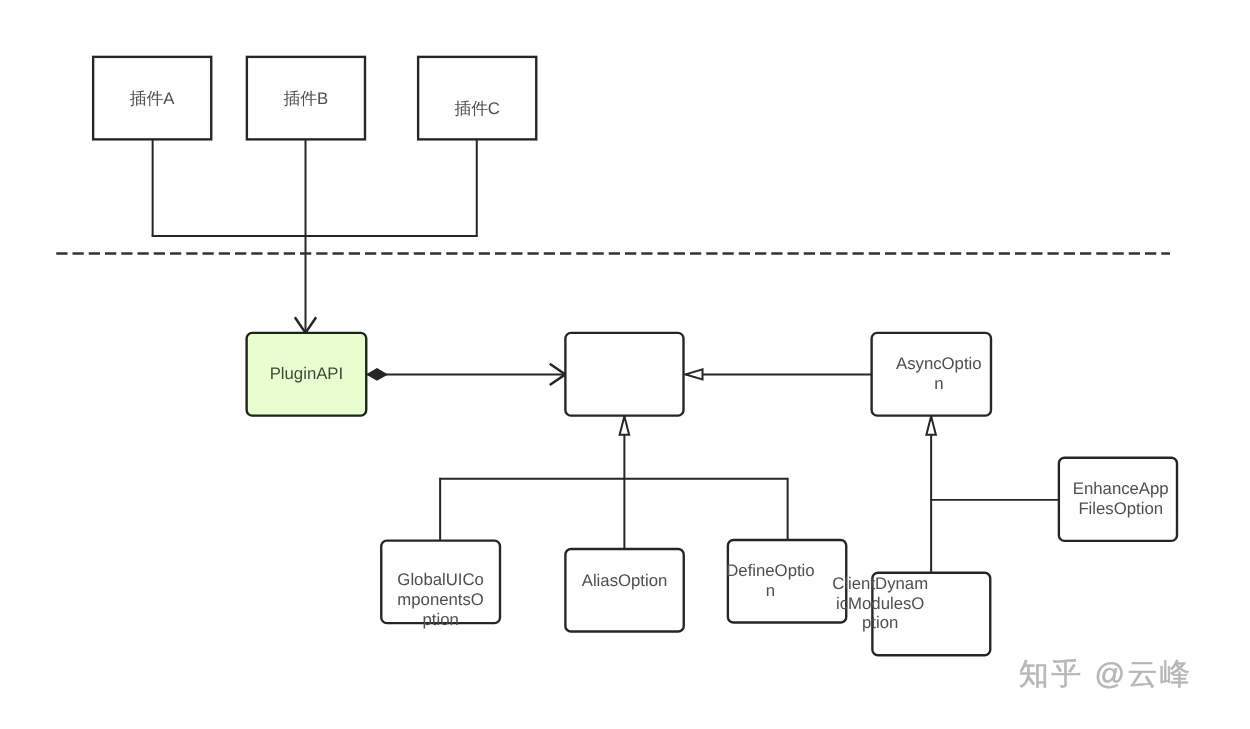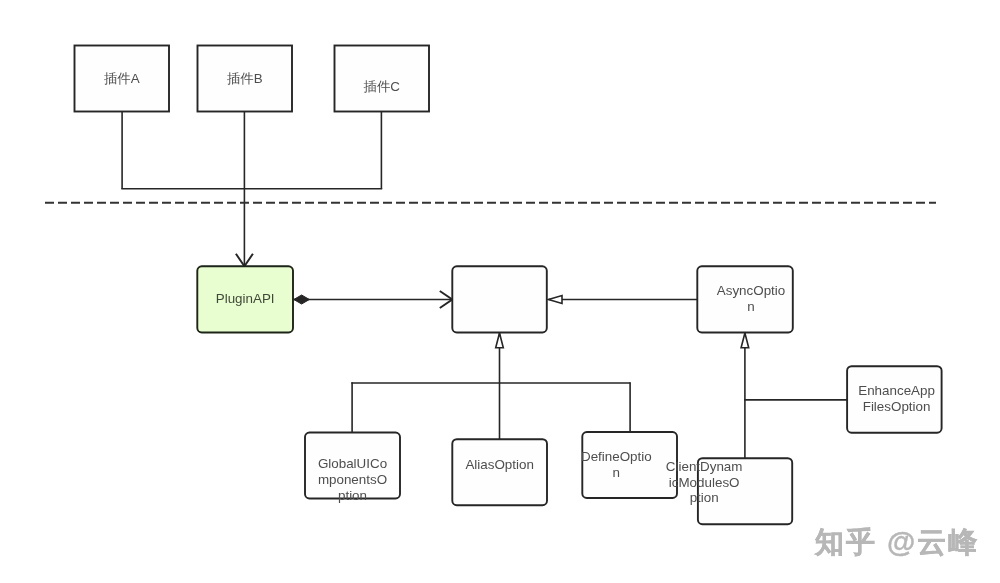--- a/index.html
+++ b/index.html
@@ -54,24 +54,24 @@
   }
   .tline {
     display: block;
     white-space: nowrap;
   }
   .node.green { color: #3f4a36; }
   .watermark {
     position: absolute;
     transform: translateZ(0);
     color: #b7b7b7;
-    font-size: 29px;
+    font-size: 24px;
     letter-spacing: 2px;
     white-space: nowrap;
-    font-weight: 700;
+    font-weight: 400;
     -webkit-text-stroke: 0.4px #b7b7b7;
   }
 </style>
 </head>
 <body>
 
 <div id="canvas">
 
   <svg id="shapes" viewBox="0 0 1000 583" width="1000" height="583">
       <g>

